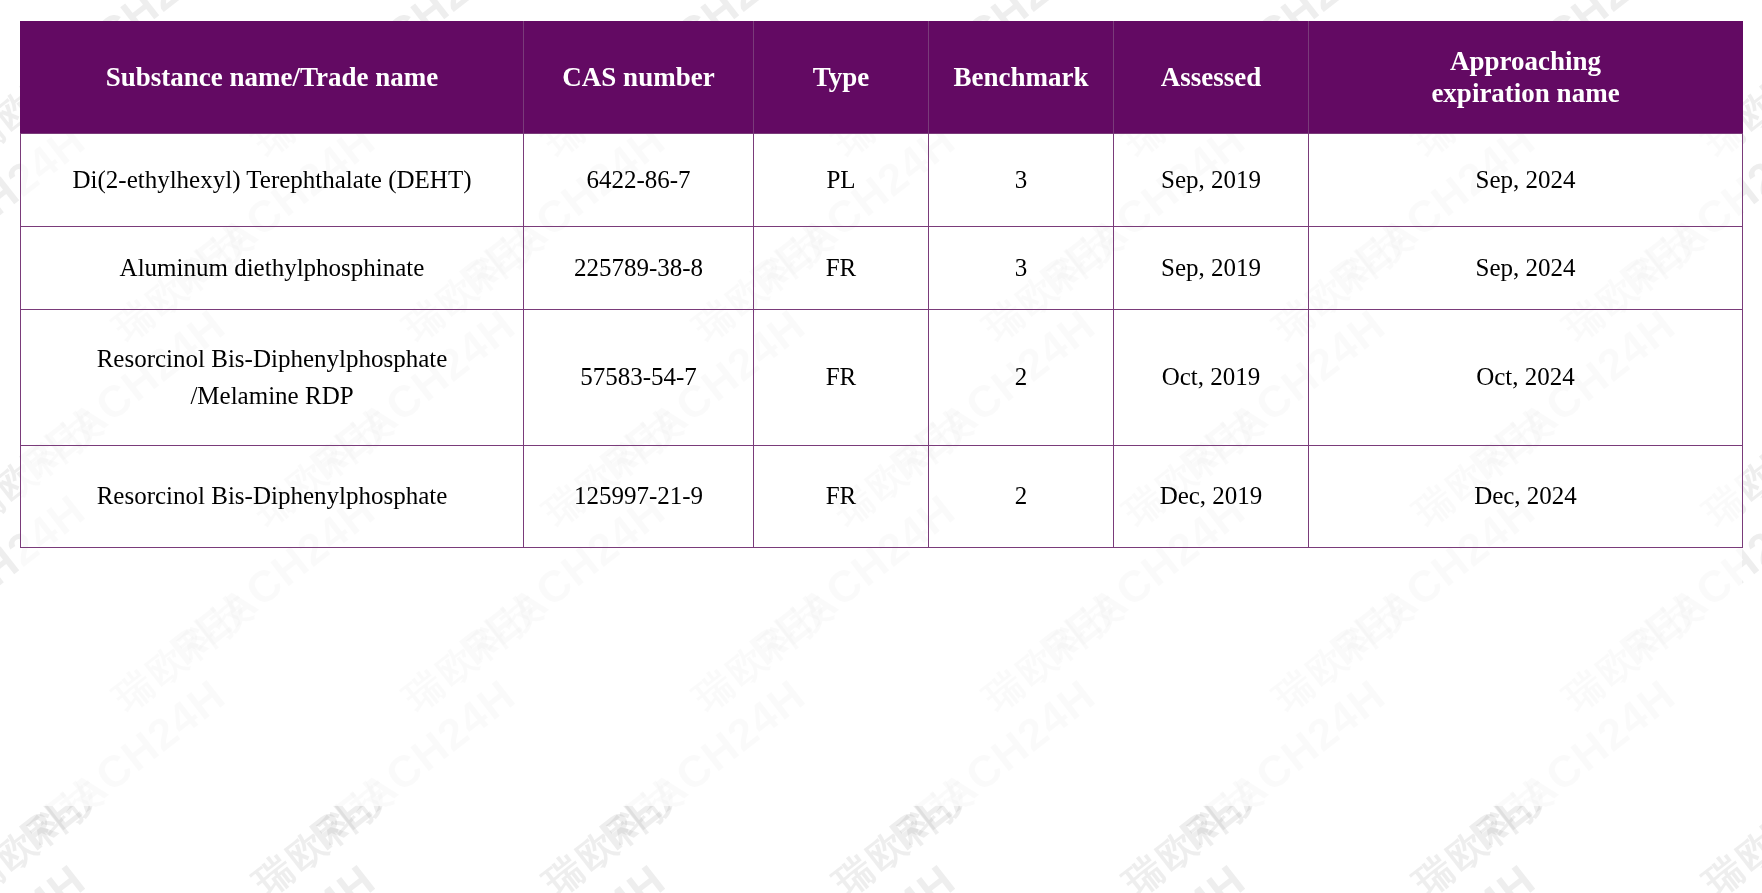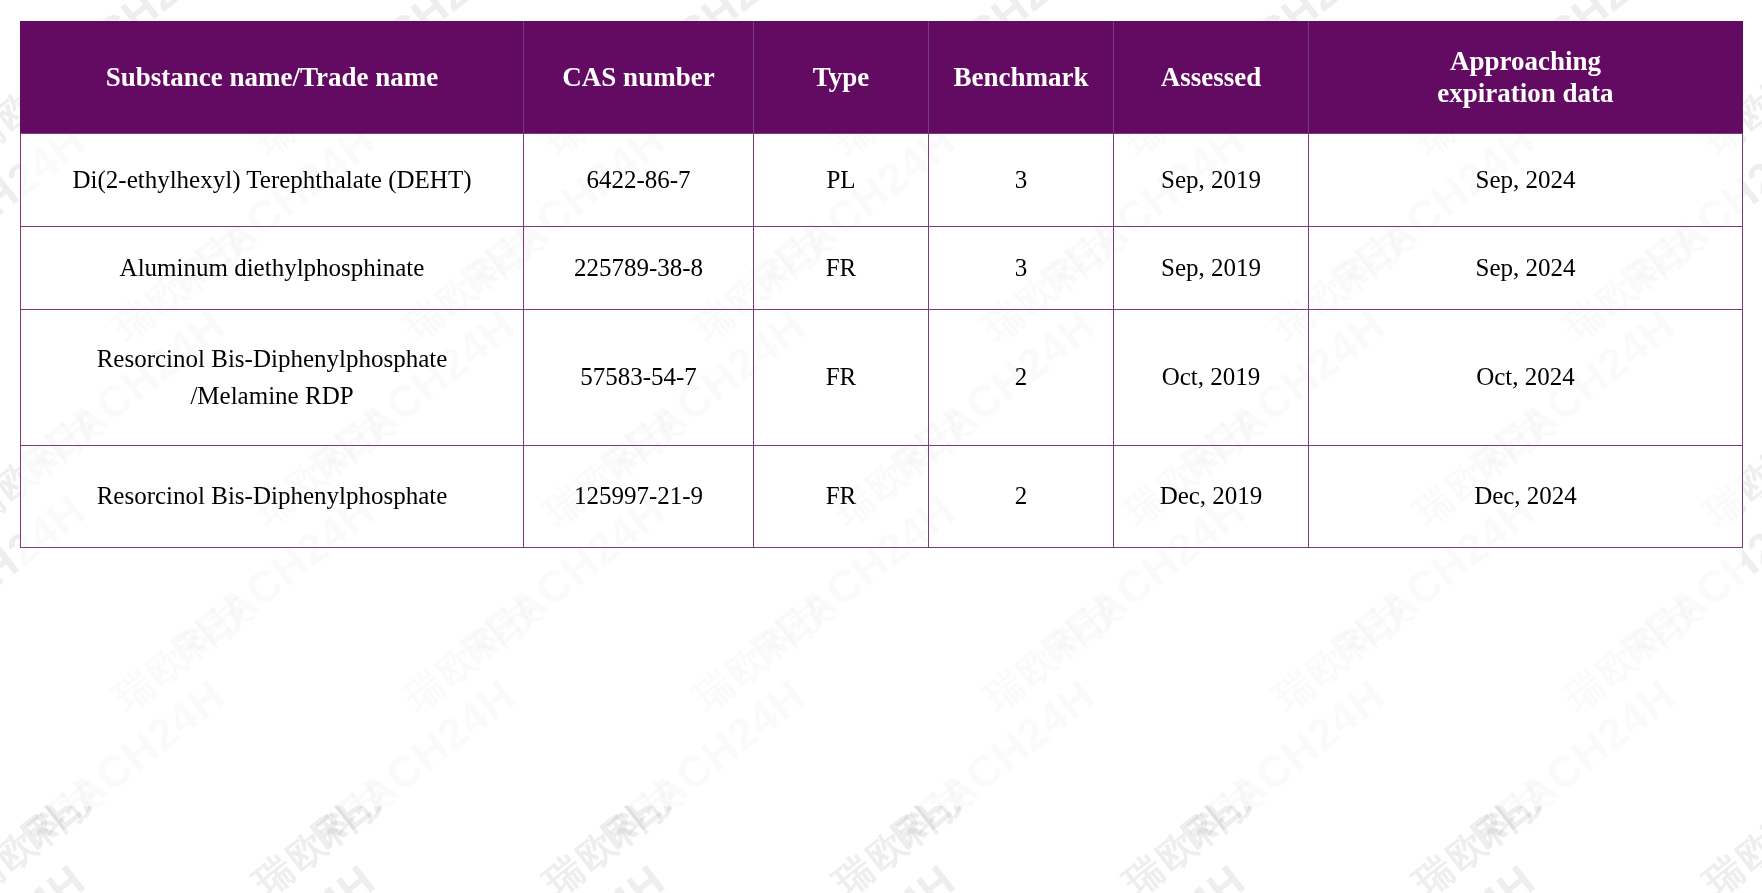--- a/index.html
+++ b/index.html
@@ -203,21 +203,21 @@
     </colgroup>
     <thead>
       <tr>
         <th>Substance name/Trade name</th>
         <th>CAS number</th>
         <th>Type</th>
         <th>Benchmark</th>
         <th>Assessed</th>
         <th>
           <span class="sub-line">Approaching</span>
-          <span class="sub-line">expiration data</span>
+          <span class="sub-line">expiration name</span>
         </th>
       </tr>
     </thead>
     <tbody id="table-body">
         <tr class="r-1">
           <td class="cell-substance">
             <span class="sub-line">Di(2-ethylhexyl) Terephthalate (DEHT)</span>
           </td>
           <td>6422-86-7</td>
           <td>PL</td>

